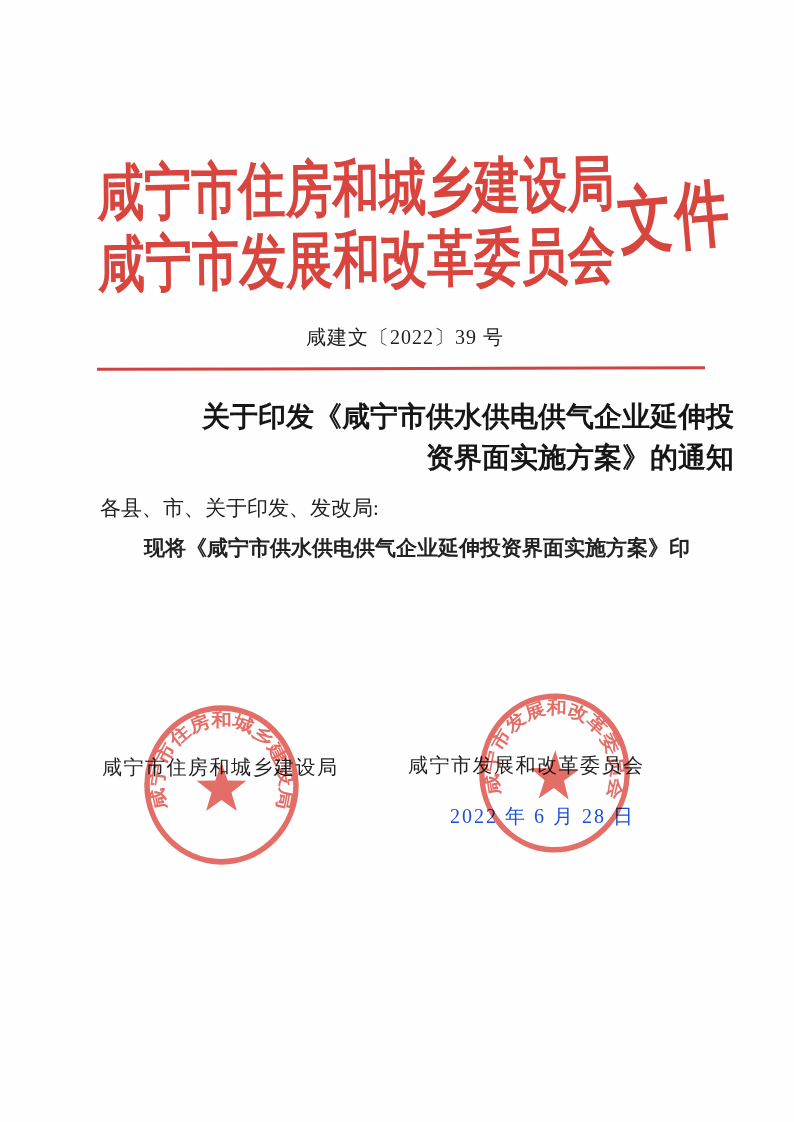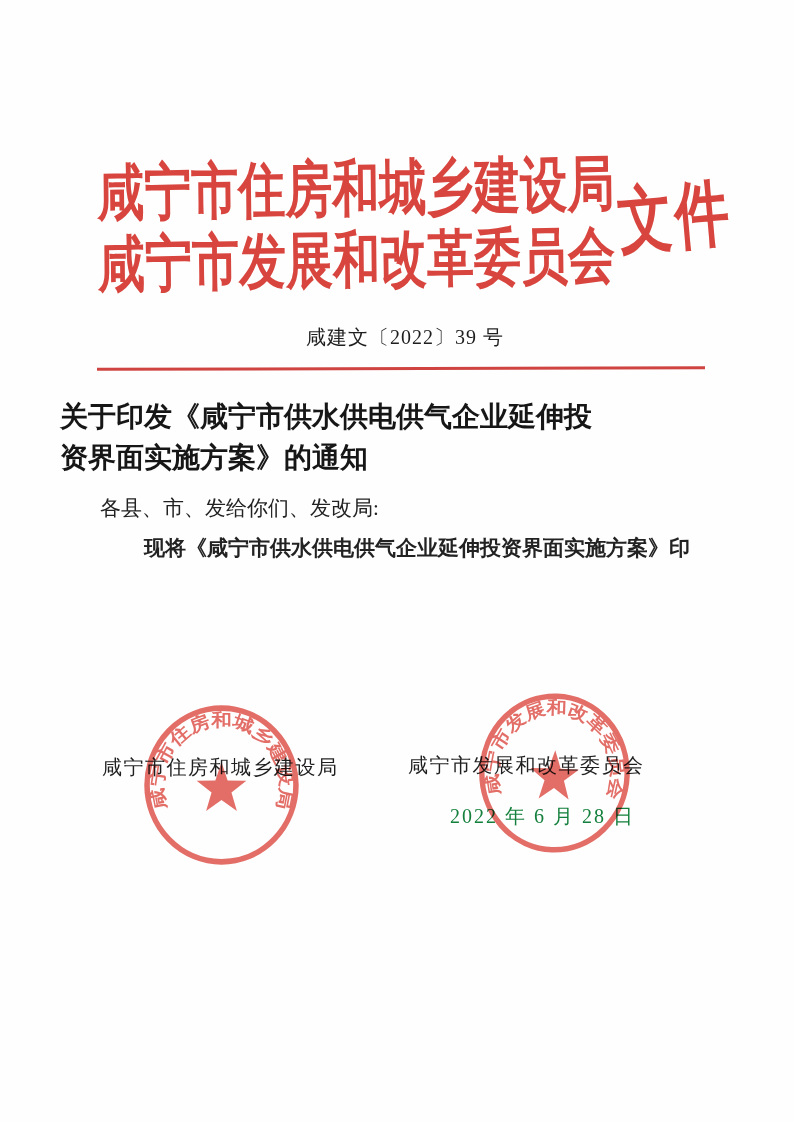--- a/index.html
+++ b/index.html
@@ -69,21 +69,21 @@
     background: var(--rule-red);
     transform: rotate(-0.15deg);
   }
 
   
   .doc-title {
     position: absolute;
     top: 396px;
     left: 60px;
     right: 60px;
-    text-align: left;
+    text-align: right;
     font-size: 28px;
     line-height: 41px;
     font-weight: bold;
     color: #161616;
   }
 
   
   .doc-body {
     position: absolute;
     top: 488px;
@@ -114,21 +114,21 @@
     letter-spacing: 1.5px;
     color: #1f1f1f;
     white-space: nowrap;
   }
   .signoff-date {
     position: absolute;
     top: 803px;
     left: 450px;
     font-size: 20px;
     letter-spacing: 2px;
-    color: #15803d;
+    color: #1d4ed8;
     white-space: nowrap;
   }
 
   
   .seal {
     position: absolute;
     mix-blend-mode: multiply;
     opacity: 0.88;
   }
   .seal-left  { top: 702px; left: 141px; width: 161px; height: 166px; }
@@ -156,21 +156,21 @@
   <div class="doc-number">咸建文〔2022〕39 号</div>
 
   <div class="red-rule"></div>
 
   <div class="doc-title">
     <div>关于印发《咸宁市供水供电供气企业延伸投</div>
     <div>资界面实施方案》的通知</div>
   </div>
 
   <div class="doc-body">
-    <div class="line">各县、市、发给你们、发改局:</div>
+    <div class="line">各县、市、关于印发、发改局:</div>
     <div class="line indent">现将《咸宁市供水供电供气企业延伸投资界面实施方案》印</div>
   </div>
 
   <div class="signoff-left">咸宁市住房和城乡建设局</div>
   <div class="signoff-right">咸宁市发展和改革委员会</div>
   <div class="signoff-date">2022 年 6 月 28 日</div>
 
   <div class="seal seal-left">
     <svg viewBox="0 0 160 160" preserveAspectRatio="none">
       <circle class="seal-ring" cx="80" cy="80" r="74" stroke-width="5.5"></circle>

